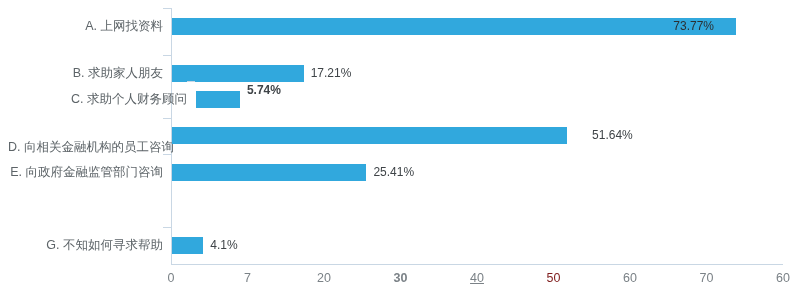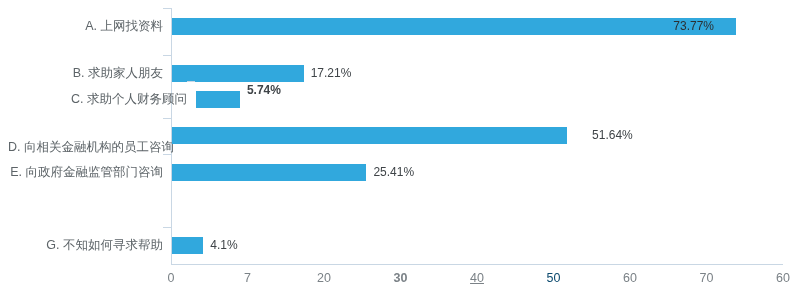--- a/index.html
+++ b/index.html
@@ -147,19 +147,19 @@
         <div class="bar-value" style="top: 9.78571px; left: 39.365px;">4.1%</div>
       </div>
     </div>
 
   <div id="x-tick-layer">
       <div class="x-tick-label" style="left: 171px; color: rgb(123, 130, 135);">0</div>
       <div class="x-tick-label" style="left: 247.5px; color: rgb(123, 130, 135);">7</div>
       <div class="x-tick-label" style="left: 324px; color: rgb(123, 130, 135);">20</div>
       <div class="x-tick-label" style="left: 400.5px; color: rgb(123, 130, 135); font-weight: bold;">30</div>
       <div class="x-tick-label" style="left: 477px; color: rgb(123, 130, 135); text-decoration: underline;">40</div>
-      <div class="x-tick-label" style="left: 553.5px; color: #0c4a6e;">50</div>
+      <div class="x-tick-label" style="left: 553.5px; color: #7f1d1d;">50</div>
       <div class="x-tick-label" style="left: 630px; color: rgb(123, 130, 135);">60</div>
       <div class="x-tick-label" style="left: 706.5px; color: rgb(123, 130, 135);">70</div>
       <div class="x-tick-label" style="left: 783px; color: rgb(123, 130, 135);">60</div>
     </div>
 
 </div>
 
 </body></html>

